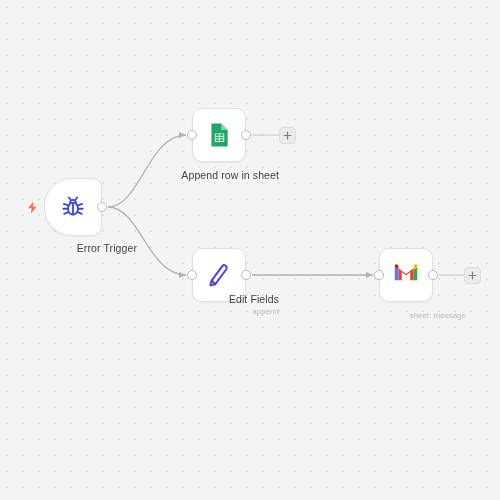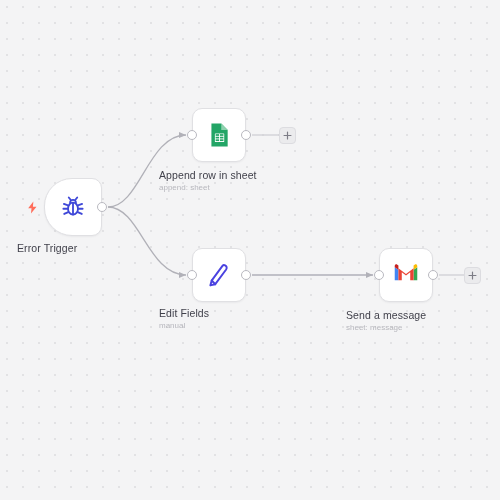--- a/index.html
+++ b/index.html
@@ -52,21 +52,21 @@
   }
   .node-icon {
     width: 26px;
     height: 26px;
     display: block;
   }
 
   
   .node-label {
     position: absolute;
-    text-align: left;
+    text-align: right;
     user-select: none;
   }
   .node-title {
     font-size: 10.5px;
     color: #41414b;
     letter-spacing: 0.1px;
     white-space: nowrap;
   }
   .node-subtitle {
     font-size: 8px;
@@ -173,53 +173,51 @@
           <rect x="8.9" y="16" width="3.2" height="1.6"></rect>
           <rect x="12.9" y="16" width="3.2" height="1.6"></rect>
         </g>
       </svg>
     </span>
   </div>
   <span class="port" style="left:187px; top:130px;"></span>
   <span class="port" style="left:241px; top:130px;"></span>
   <div class="node-label" style="left:159px; top:169px; width:120px;">
     <div class="node-title">Append row in sheet</div>
-    <div class="node-subtitle">append: sheet</div>
   </div>
 
   <div class="node" style="left:192px; top:248px; width:54px; height:54px;">
     <span class="node-icon">
       <svg viewBox="0 0 24 24" width="26" height="26" fill="none" stroke="#4a42e0" stroke-width="1.8" stroke-linecap="round" stroke-linejoin="round">
         <path d="M17.6 3.1 C 19.1 4 19.6 5.3 18.6 6.9 L 8.4 20.6 L 4 21.6 L 5.2 17.2 L 15.2 3.6 C 16 2.6 16.8 2.6 17.6 3.1 Z"></path>
         <path d="M5.3 17.1 L 8.5 20.5"></path>
       </svg>
     </span>
   </div>
   <span class="port" style="left:187px; top:270px;"></span>
   <span class="port" style="left:241px; top:270px;"></span>
-  <div class="node-label" style="left:159px; top:307px; width:120px;">
+  <div class="node-label" style="left:159px; top:293px; width:120px;">
     <div class="node-title">Edit Fields</div>
-    <div class="node-subtitle">manual</div>
+    <div class="node-subtitle">append</div>
   </div>
 
   <div class="node" style="left:379px; top:248px; width:54px; height:54px;">
     <span class="node-icon">
       <svg viewBox="0 0 24 18" width="26" height="20">
         <path d="M1.6 16.6 H 5 V 7 L 1.6 4.5 Z" fill="#4285f4"></path>
         <path d="M19 16.6 H 22.4 V 4.5 L 19 7 Z" fill="#34a853"></path>
         <path d="M1.6 3.4 C 1.6 2.1 3 1.4 4 2.2 L 5 3 V 7 L 1.6 4.5 Z" fill="#c5221f"></path>
         <path d="M22.4 3.4 C 22.4 2.1 21 1.4 20 2.2 L 19 3 V 7 L 22.4 4.5 Z" fill="#fbbc04"></path>
         <path d="M5 16.6 V 5.6 L 12 10.9 L 19 5.6 V 16.6 H 15.9 V 9.3 L 12 12.3 L 8.1 9.3 V 16.6 Z" fill="#ea4335"></path>
       </svg>
     </span>
   </div>
   <span class="port" style="left:374px; top:270px;"></span>
   <span class="port" style="left:428px; top:270px;"></span>
   <div class="node-label" style="left:346px; top:309px; width:120px;">
-    <div class="node-title">Send a message</div>
     <div class="node-subtitle">sheet: message</div>
   </div>
 
   <div class="plus-btn" style="left:279px; top:127px;">
     <svg viewBox="0 0 12 12" width="9" height="9">
       <path d="M6 1.4 V 10.6 M 1.4 6 H 10.6" stroke="#7c7c86" stroke-width="1.6" stroke-linecap="round"></path>
     </svg>
   </div>
 
   <div class="plus-btn" style="left:464px; top:267px;">

